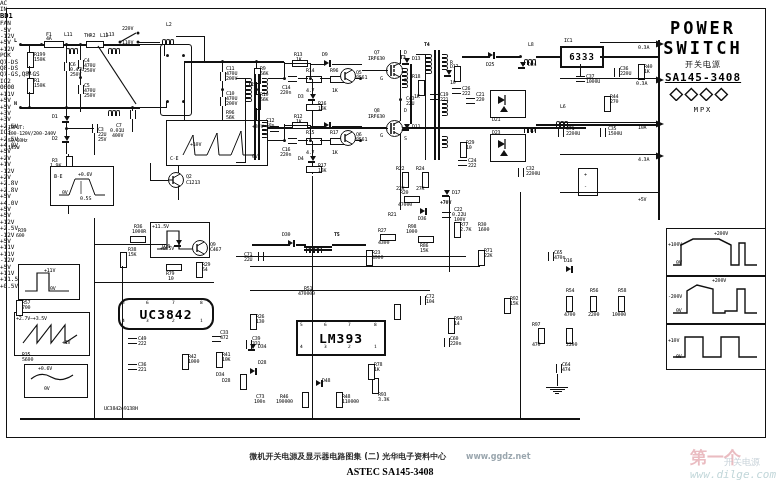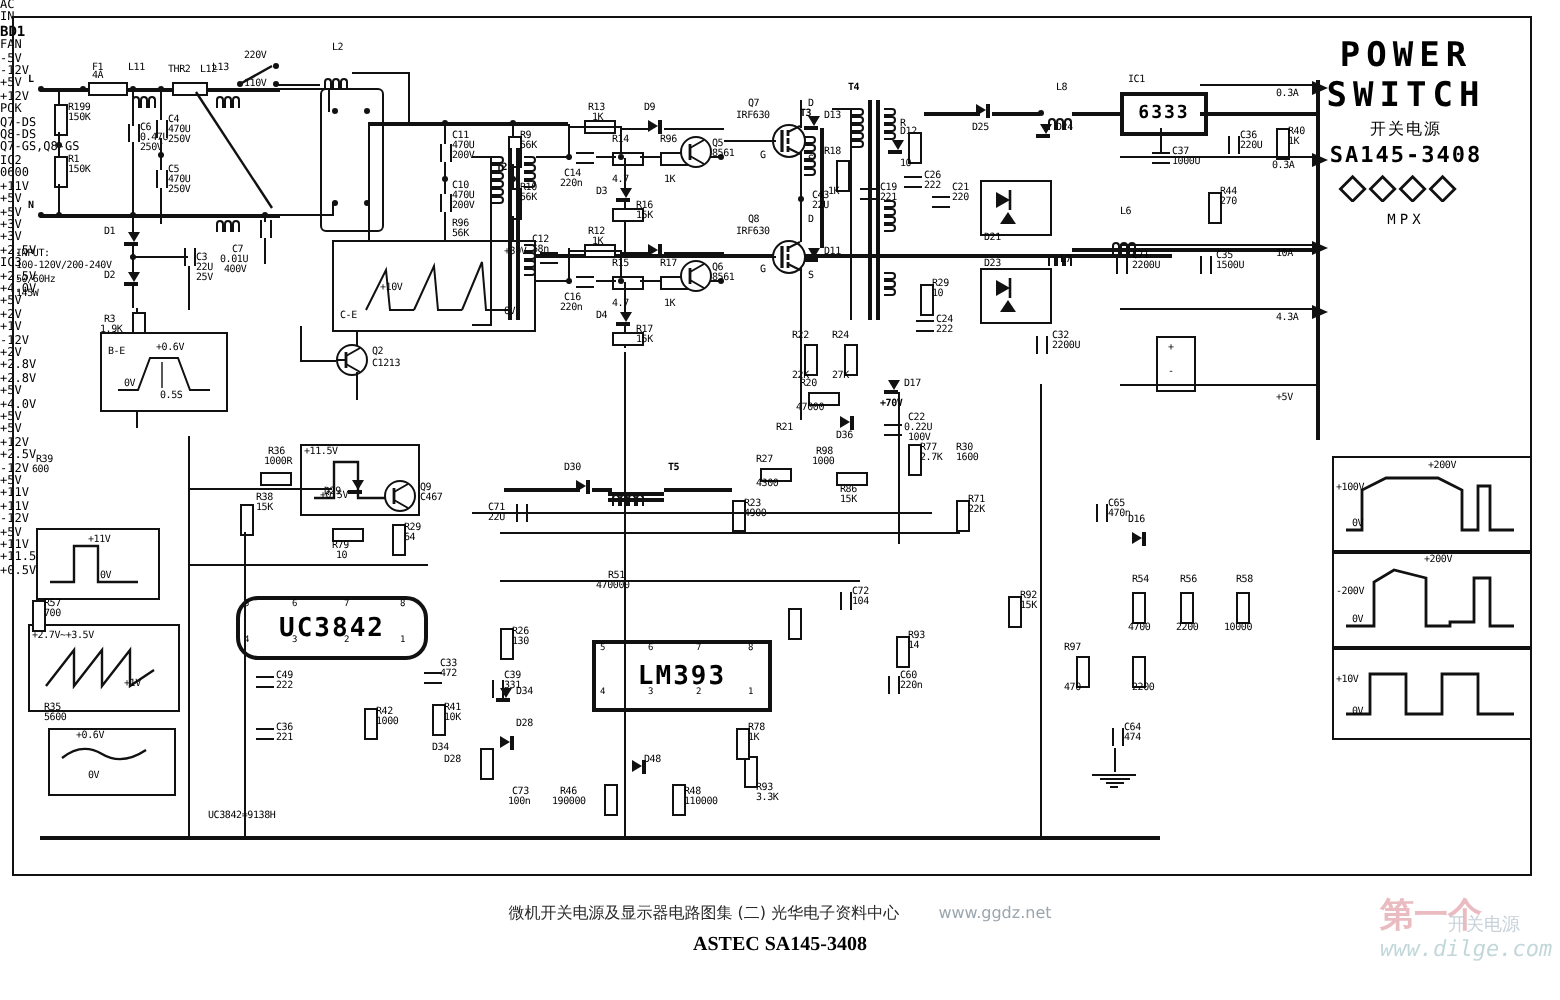--- a/index.html
+++ b/index.html
@@ -87,21 +87,21 @@
 
   <div class="wire wh" style="left:6px;top:8px;width:760px;height:1px;"></div>
   <div class="wire wv" style="left:6px;top:8px;height:430px;"></div>
   <div class="wire wh" style="left:6px;top:437px;width:760px;"></div>
   <div class="wire wv" style="left:765px;top:8px;height:430px;"></div>
 
   <div class="title" style="left:628px;top:18px;width:150px;">
     <div class="t1">POWER</div>
     <div class="t1">SWITCH</div>
     <div class="t2" style="margin-top:1px;">开关电源</div>
-    <div class="t4" style="margin-top:1px;">SA145-3408</div>
+    <div class="t4" style="margin-top:1px;text-decoration:underline;">SA145-3408</div>
     <div style="margin-top:2px;">
       <svg width="80" height="14" viewBox="0 0 80 14">
         <g fill="none" stroke="#111" stroke-width="1.4">
           <rect x="9" y="3.2" width="8.6" height="8.6" transform="rotate(45 13.3 7.5)"></rect>
           <rect x="24" y="3.2" width="8.6" height="8.6" transform="rotate(45 28.3 7.5)"></rect>
           <rect x="39" y="3.2" width="8.6" height="8.6" transform="rotate(45 43.3 7.5)"></rect>
           <rect x="54" y="3.2" width="8.6" height="8.6" transform="rotate(45 58.3 7.5)"></rect>
         </g>
       </svg>
     </div>
@@ -976,21 +976,21 @@
   <div class="wire wh" style="left:94px;top:244px;width:72px;"></div>
   <div class="wire wh" style="left:250px;top:290px;width:180px;"></div>
   <div class="wire wh" style="left:250px;top:266px;width:230px;"></div>
   <div class="wire wh" style="left:236px;top:256px;width:230px;"></div>
   <div class="wire wh" style="left:200px;top:418px;width:360px;"></div>
 
   <div class="wm-c1" style="left:690px;top:446px;">第一个</div>
   <div class="wm-bl" style="left:724px;top:456px;">开关电源</div>
   <div class="wm-c2" style="left:690px;top:468px;">www.dilge.com</div>
 
-  <div class="caption" style="left:0;top:444px;">
+  <div class="caption" style="left:0;top:444px;font-weight:bold;">
     <span class="cap-cn">微机开关电源及显示器电路图集 (二)    光华电子资料中心</span>
     <span class="cap-cn" style="color:#9aa6ae;margin-left:10px;">www.ggdz.net</span>
   </div>
   <div class="caption" style="left:0;top:460px;">
     <span class="cap-en">ASTEC SA145-3408</span>
   </div>
 
 </div>
 
 </body></html>

